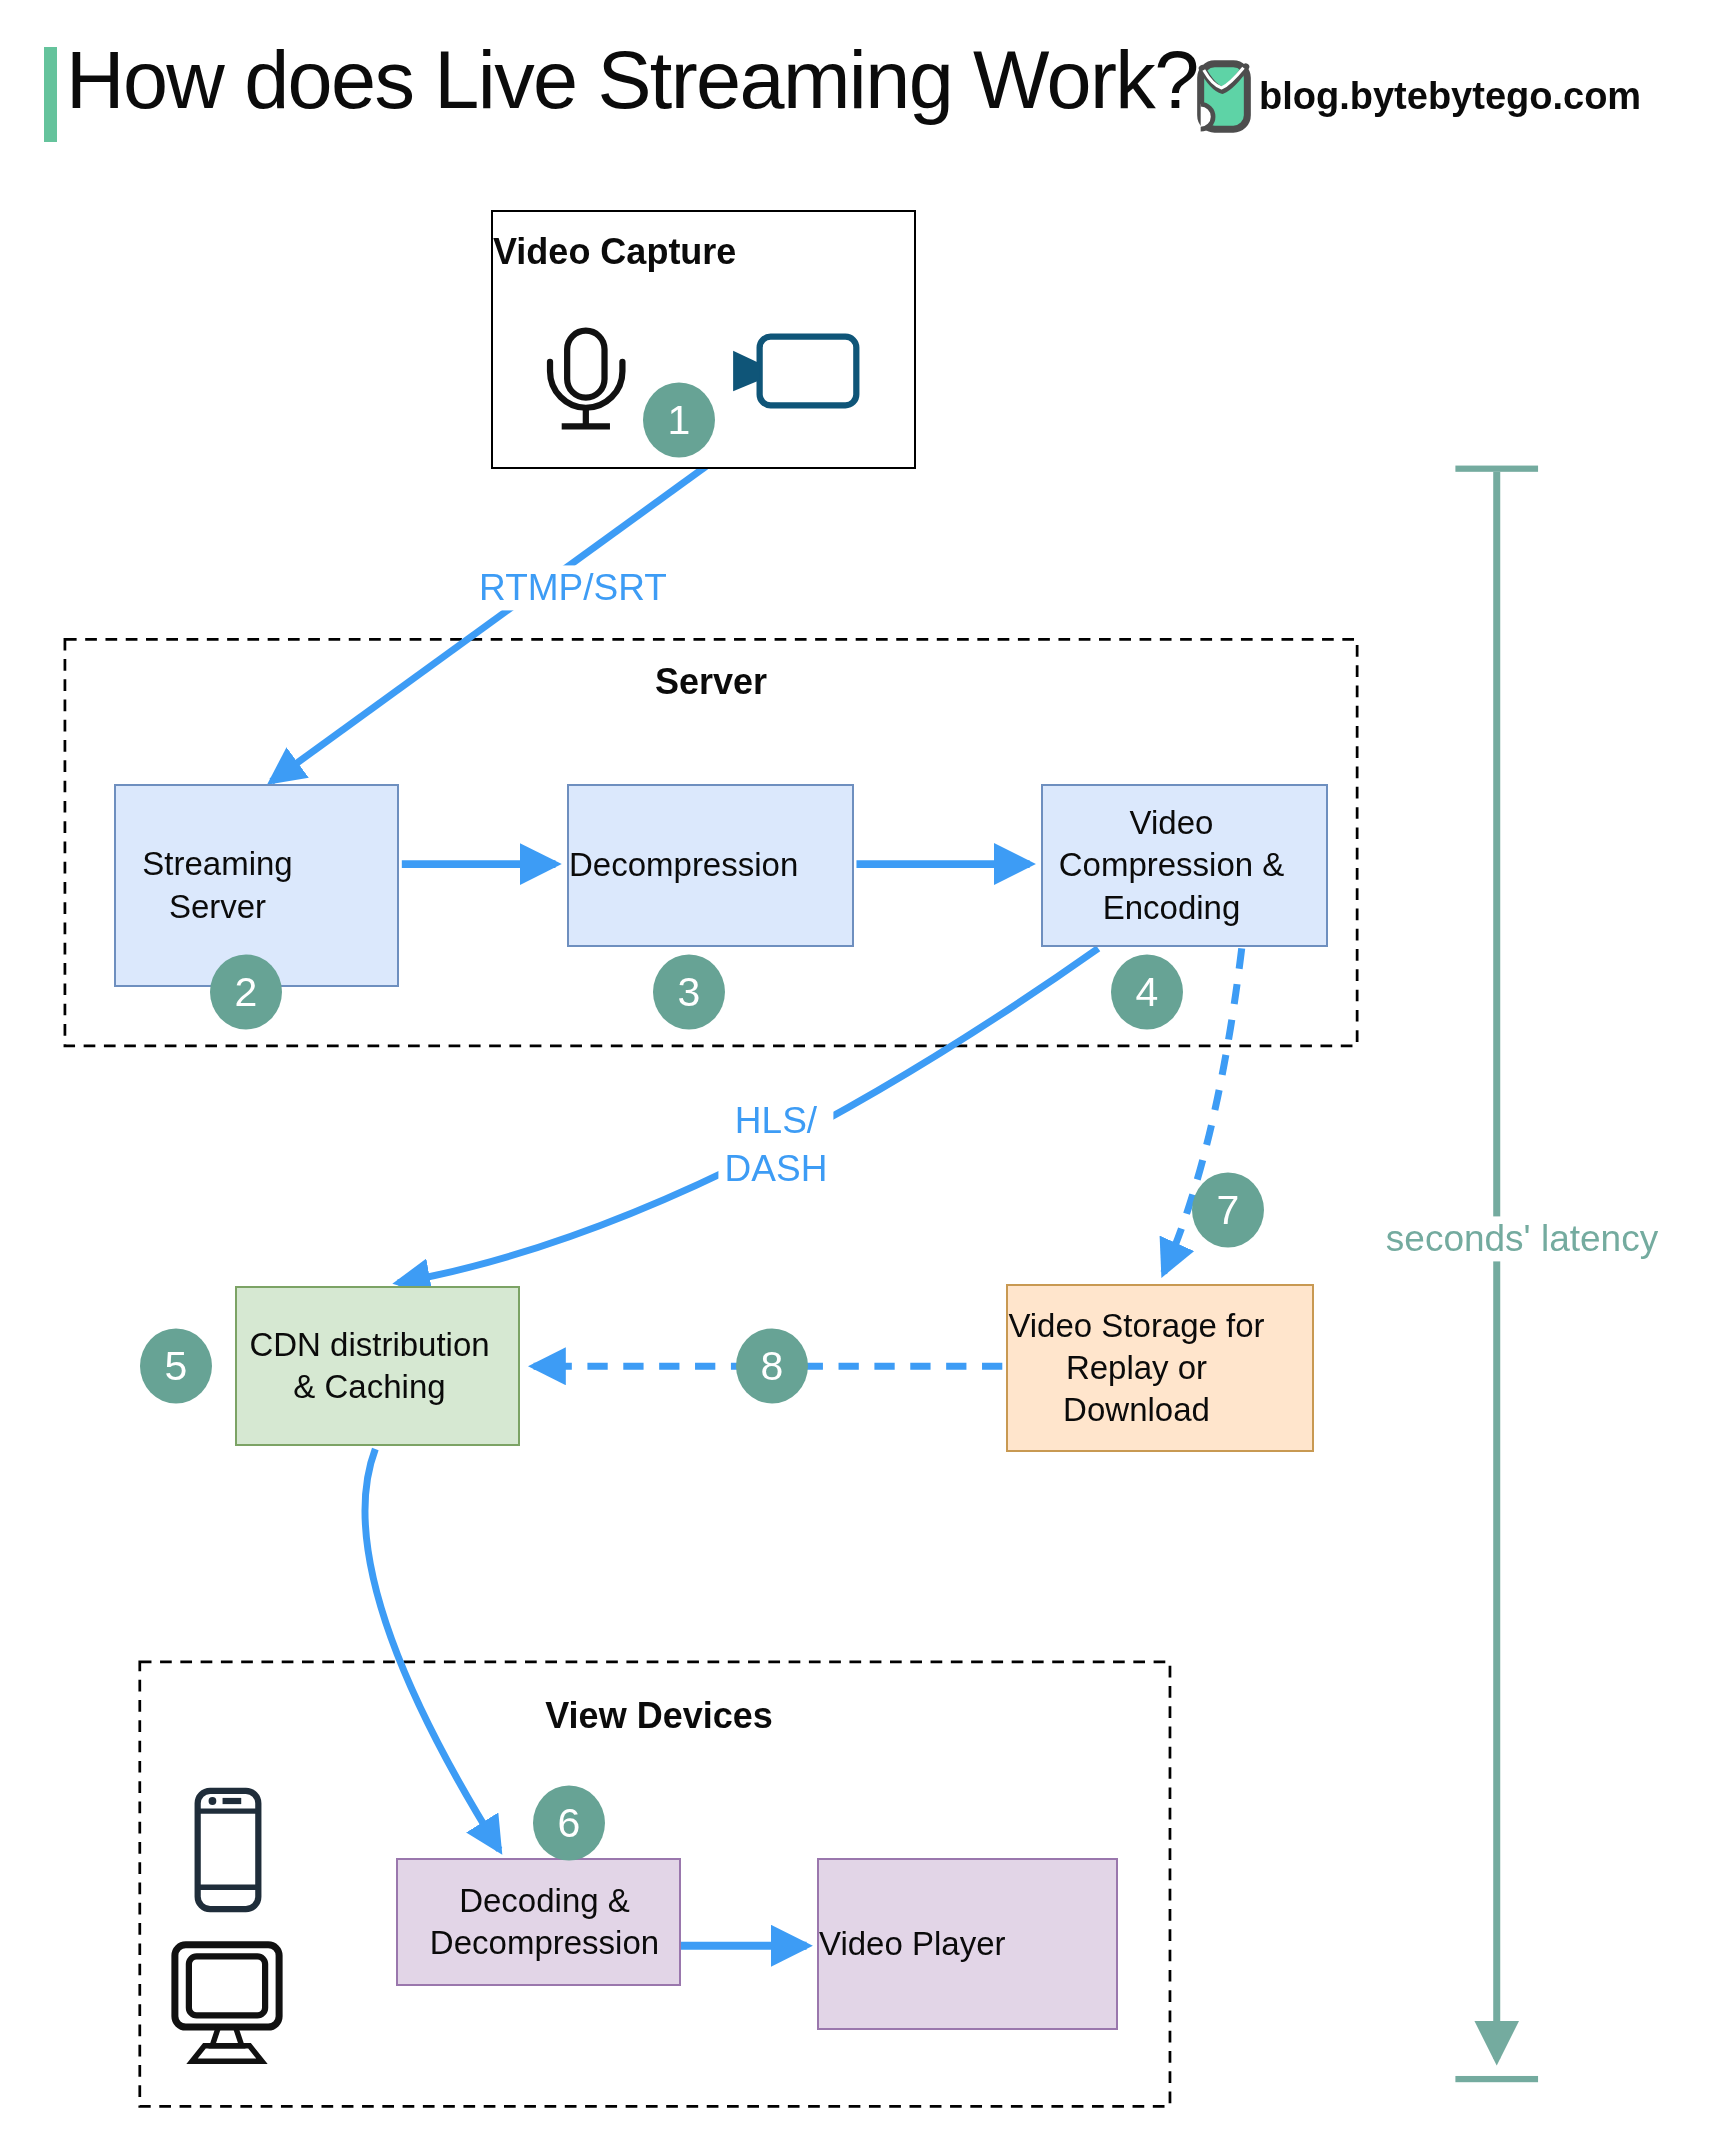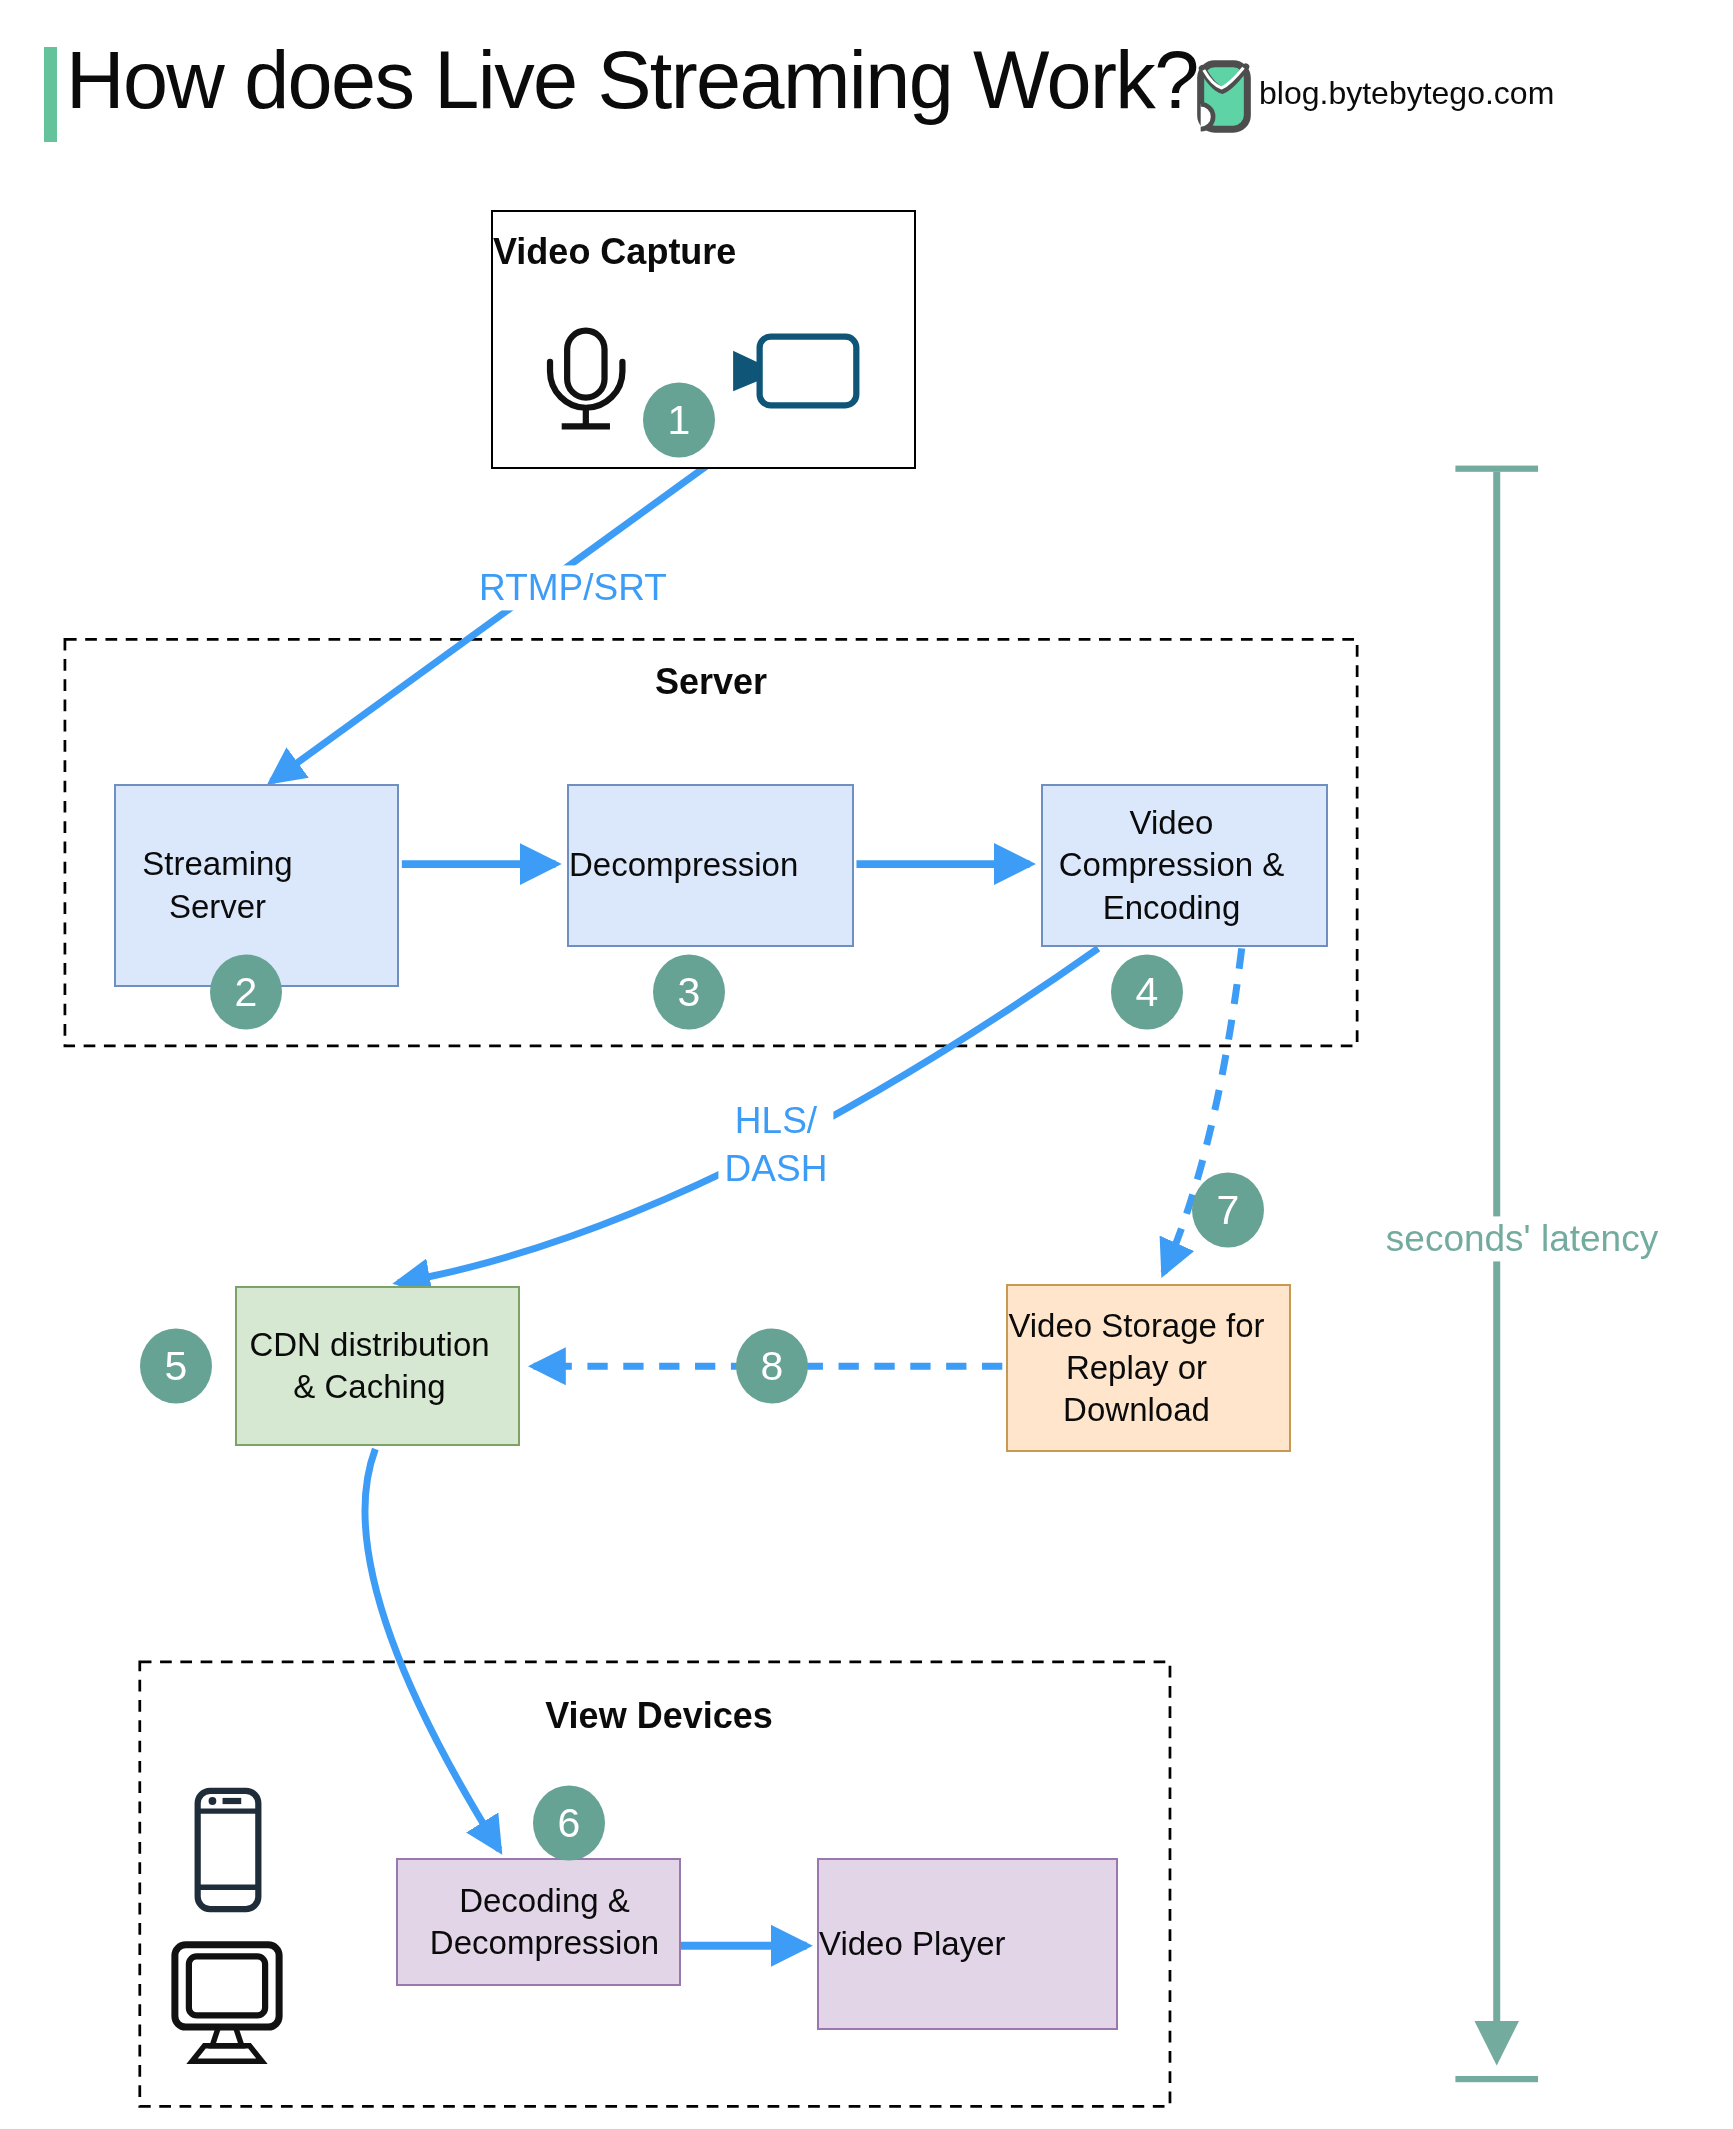--- a/index.html
+++ b/index.html
@@ -3,41 +3,41 @@
 <meta charset="utf-8">
 <style>
   html,body{margin:0;padding:0;background:#ffffff;}
   body{width:1734px;height:2129px;position:relative;overflow:hidden;
        font-family:"Liberation Sans","DejaVu Sans",sans-serif;color:#0b0b0b;}
   .abs{position:absolute;}
   
   #title-bar{left:44px;top:47px;width:13.3px;height:95px;background:#65c39c;}
   #page-title{left:66px;top:34px;width:1139px;font-size:81px;font-weight:400;
               letter-spacing:-1.6px;white-space:nowrap;}
-  #site-url{left:1259px;top:75px;font-size:32px;font-weight:400;white-space:nowrap;}
+  #site-url{left:1259px;top:75px;font-size:38px;font-weight:700;white-space:nowrap;}
   
   #wires{left:0;top:0;width:1734px;height:2129px;}
   
   .node{display:flex;align-items:center;text-align:center;
         font-size:33px;line-height:1.28;box-sizing:border-box;}
   .blue  {background:#dbe8fc;border:2.3px solid #6e8fbf;}
   .green {background:#d6e8d2;border:2.3px solid #7ca365;}
   .orange{background:#ffe5cc;border:2.3px solid #c89952;}
   .purple{background:#e2d5e7;border:2.3px solid #9a77ad;}
   .plain {background:#ffffff;border:2.3px solid #000000;}
   #node-video-capture{left:491px;top:210px;width:425px;height:259px;align-items:flex-start;}
   #node-video-capture .node-title{margin-top:17px;font-size:36px;font-weight:700;}
   #node-streaming-server{left:114px;top:784px;width:285px;height:203px;}
   #node-streaming-server .lbl{width:203px;}
   #node-segmentation{left:567px;top:784px;width:287px;height:163px;}
   #node-video-compression{left:1041px;top:784px;width:287px;height:163px;}
   #node-video-compression .lbl{width:257px;}
   #node-cdn{left:235px;top:1286px;width:285px;height:160px;}
   #node-cdn .lbl{width:265px;}
-  #node-video-storage{left:1006px;top:1284px;width:285px;height:168px;}
+  #node-video-storage{left:1006px;top:1284px;width:308px;height:168px;}
   #node-video-storage .lbl{width:257px;}
   #node-decoding{left:396px;top:1858px;width:285px;height:128px;padding-left:14px;}
   #node-decoding .lbl{width:265px;}
   #node-video-player{left:817px;top:1858px;width:301px;height:172px;}
   
   .group-label{font-size:36px;font-weight:700;transform:translate(-50%,-50%);white-space:nowrap;}
   #server-label{left:711px;top:682px;}
   #view-devices-label{left:659px;top:1716px;}
   
   .step{width:72px;height:75px;border-radius:50%;background:#67a395;color:#ffffff;

